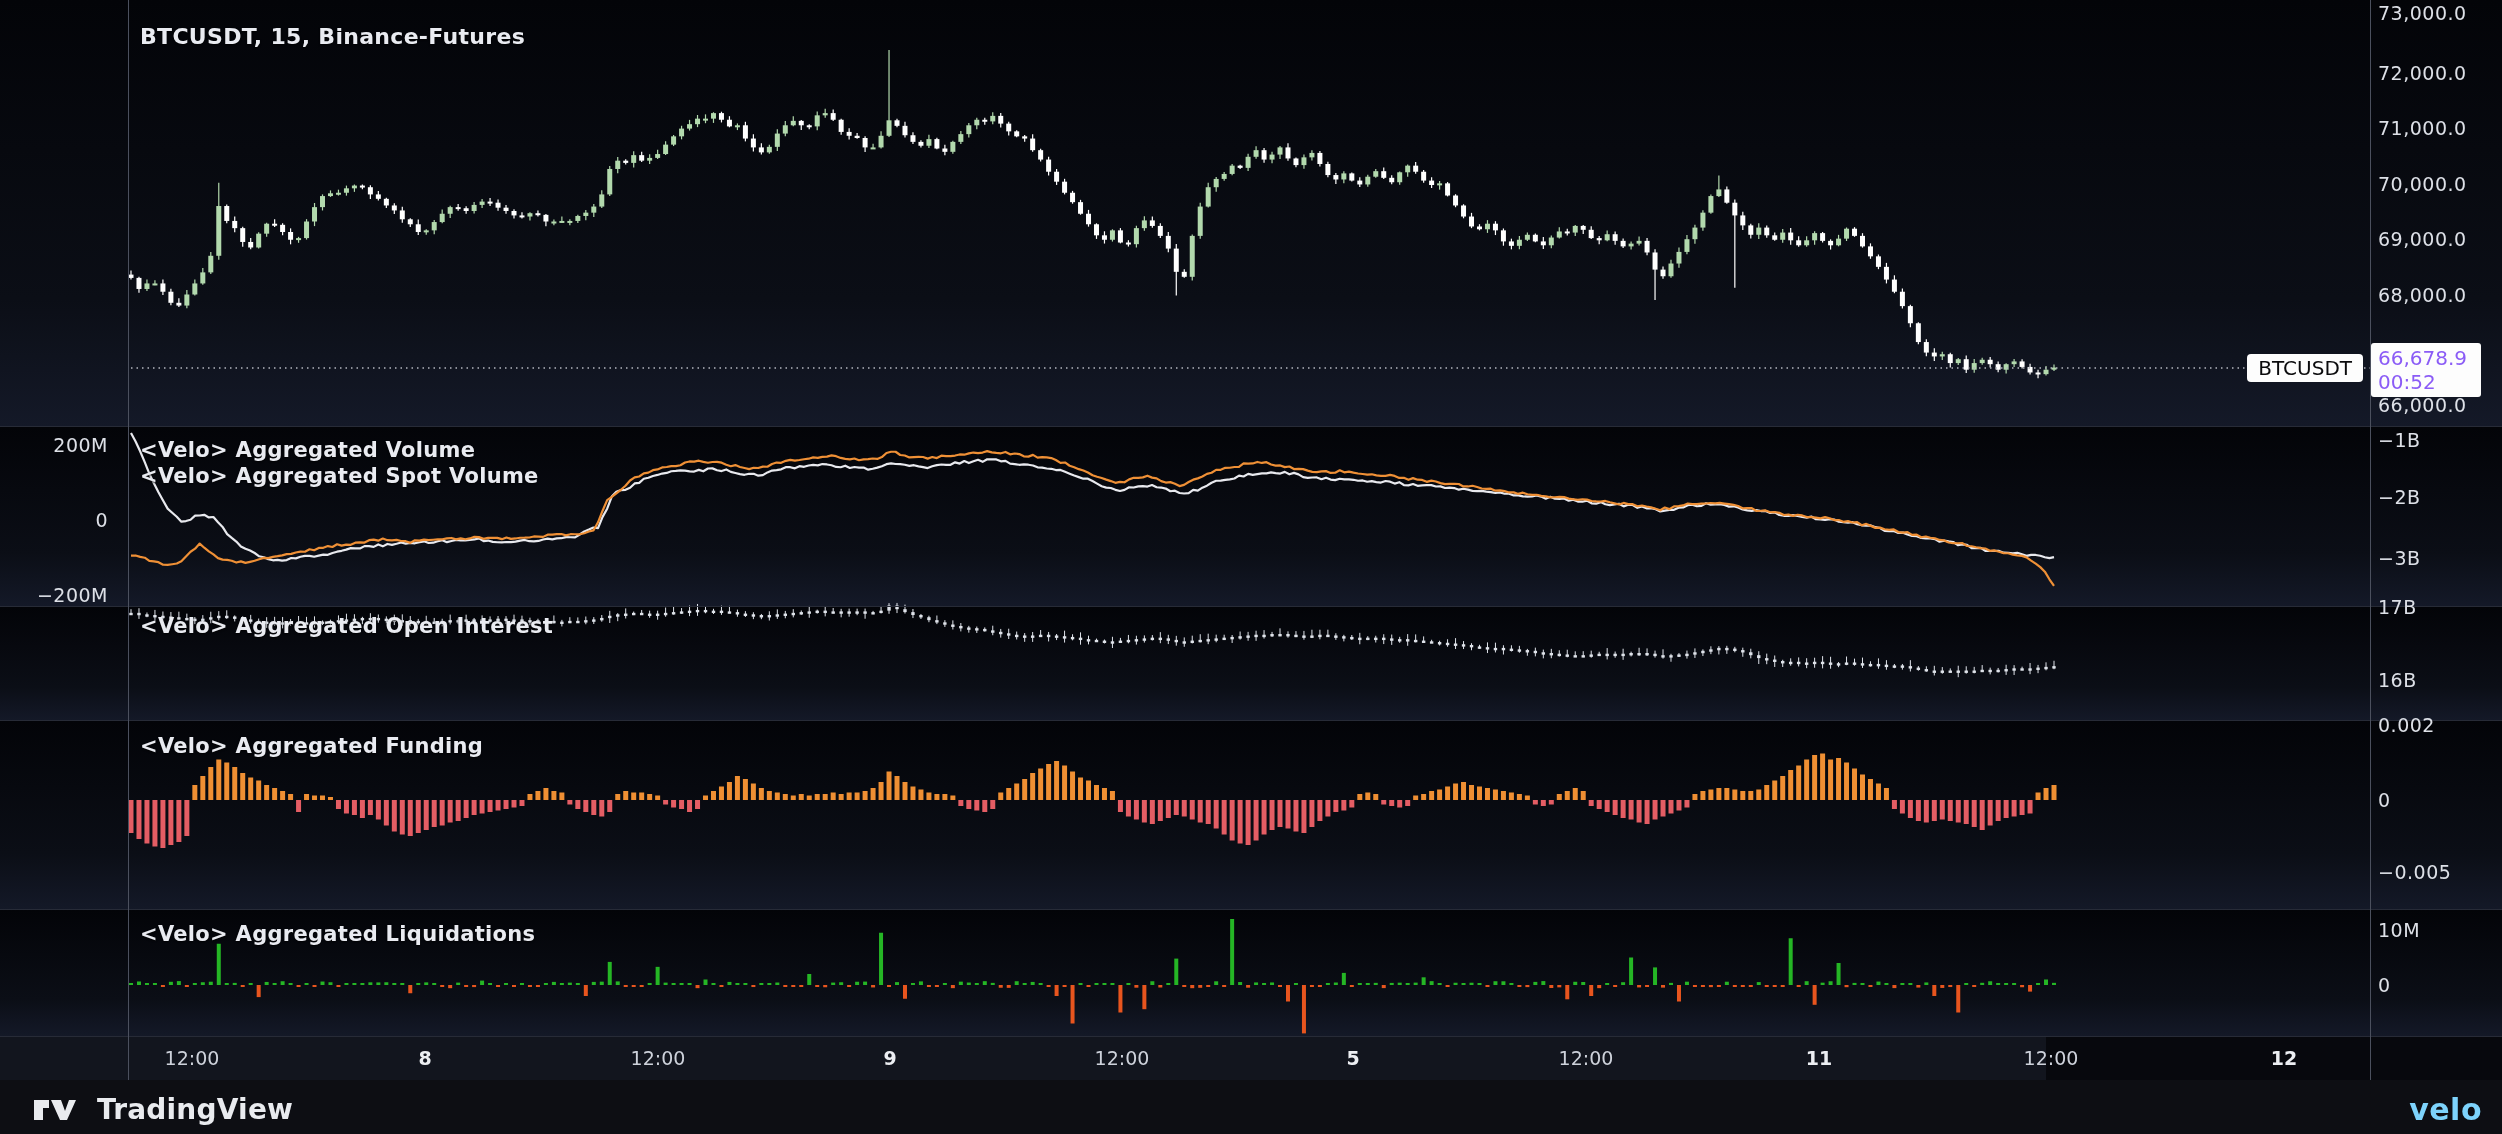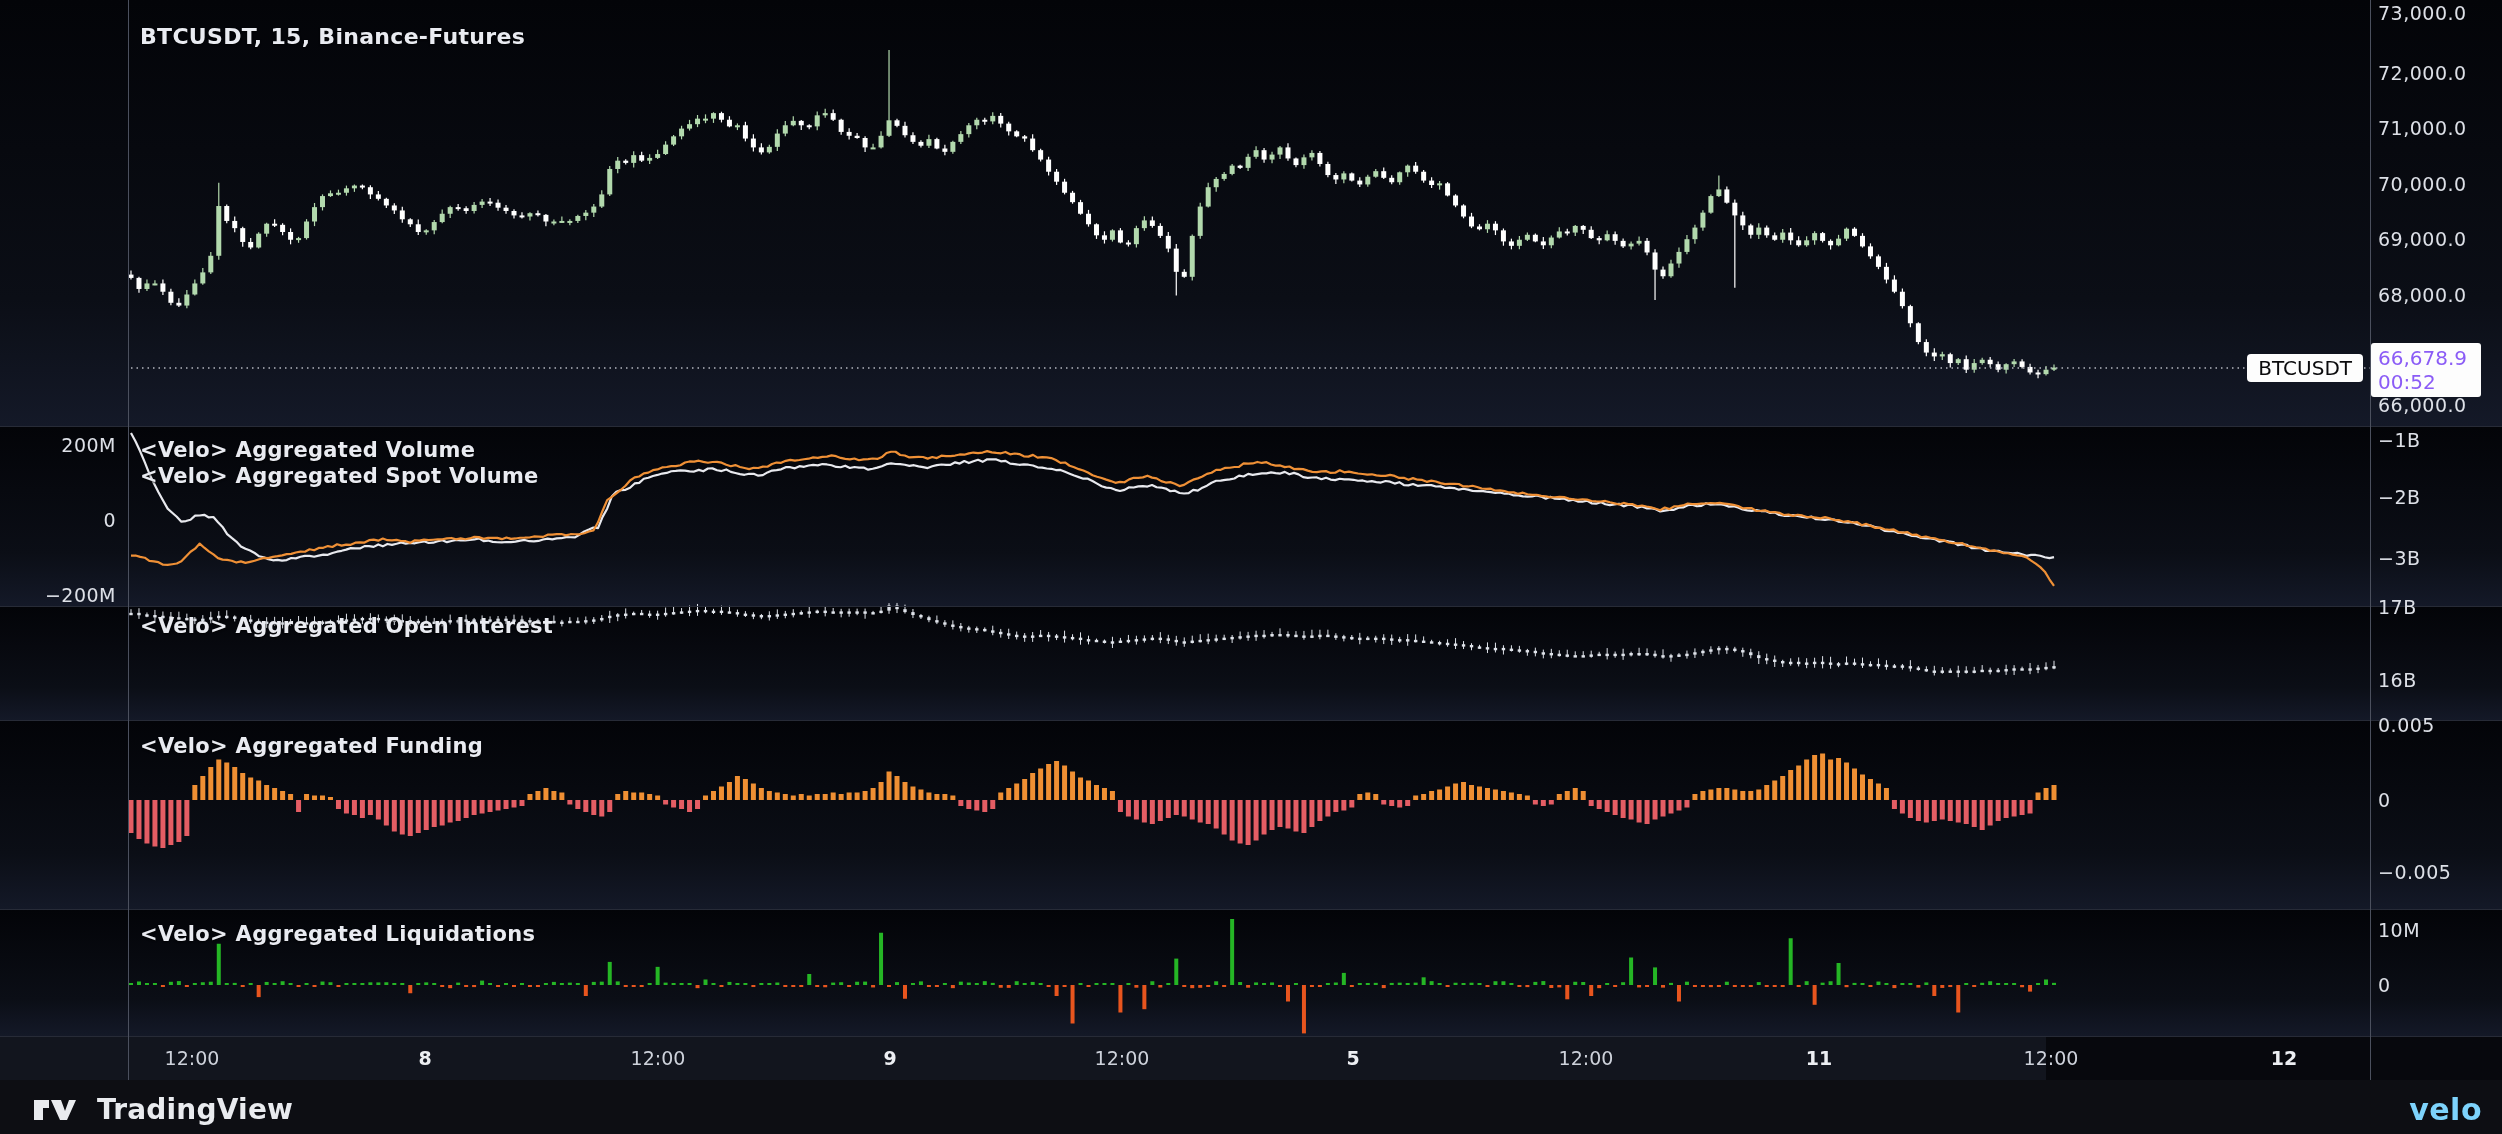--- a/index.html
+++ b/index.html
@@ -6,21 +6,21 @@
   #root{position:relative;width:2502px;height:1134px;overflow:hidden;
         font-family:"DejaVu Sans","Liberation Sans",sans-serif;background:#07080d;}
   .abs{position:absolute;}
   .pane{left:0;width:2502px;background:linear-gradient(180deg,#030408 0%,#0b0e16 70%,#141928 100%);}
   .sep{left:0;width:2502px;height:1px;background:#272b37;z-index:6;}
   .vborder{top:0;width:1px;height:1080px;background:#4b505e;z-index:6;}
   #svgwrap{left:0;top:0;z-index:4;}
   .pane-label{color:#e9ebf1;font-size:21px;font-weight:bold;letter-spacing:.3px;z-index:8;white-space:nowrap;text-shadow:0 1px 2px rgba(0,0,0,.8);}
   .axis{z-index:8;}
   .tick{position:absolute;transform:translateY(-50%);color:#dde0e7;font-size:19px;letter-spacing:.5px;white-space:nowrap;}
-  .tick-left{right:4px;text-align:center;}
+  .tick-left{right:12px;text-align:center;}
   .ttick{position:absolute;transform:translateX(-50%);top:10px;color:#ced2db;font-size:19px;}
   .ttick.day{font-weight:bold;color:#eceef2;}
   #time-axis{left:0;top:1037px;width:2046px;height:43px;background:#12151e;z-index:3;}
   #footer{left:0;top:1080px;width:2502px;height:54px;background:#0d0e13;z-index:3;}
   #price-flag{left:2371px;top:343px;width:96px;background:#fdfdfd;color:#8b5cf6;border-radius:3px;
      padding:3px 7px;font-size:20px;line-height:24px;z-index:9;}
   #symbol-badge{right:139px;top:368px;transform:translateY(-50%);background:#fdfdfd;color:#0b0b0d;
      border-radius:4px;padding:2px 11px;font-size:20px;z-index:9;}
   #tv-logo{left:34px;top:1093px;display:flex;align-items:center;gap:21px;color:#e9ebef;z-index:9;}
   #tv-logo .word{font-size:28px;font-weight:bold;letter-spacing:.2px;}
@@ -1525,21 +1525,21 @@
       <span class="tick " style="top: 184px;">70,000.0</span>
       <span class="tick " style="top: 239px;">69,000.0</span>
       <span class="tick " style="top: 295px;">68,000.0</span>
       <span class="tick " style="top: 350px;">67,000.0</span>
       <span class="tick " style="top: 405px;">66,000.0</span>
       <span class="tick " style="top: 440px;">−1B</span>
       <span class="tick " style="top: 497px;">−2B</span>
       <span class="tick " style="top: 558px;">−3B</span>
       <span class="tick " style="top: 607px;">17B</span>
       <span class="tick " style="top: 680px;">16B</span>
-      <span class="tick " style="top: 725px;">0.005</span>
+      <span class="tick " style="top: 725px;">0.002</span>
       <span class="tick " style="top: 800px;">0</span>
       <span class="tick " style="top: 872px;">−0.005</span>
       <span class="tick " style="top: 930px;">10M</span>
       <span class="tick " style="top: 985px;">0</span>
     </div>
   <div class="abs axis" id="left-axis" style="left:0;top:0;width:120px;height:1037px;">
       <span class="tick tick-left" style="top: 445px;">200M</span>
       <span class="tick tick-left" style="top: 520px;">0</span>
       <span class="tick tick-left" style="top: 595px;">−200M</span>
     </div>

